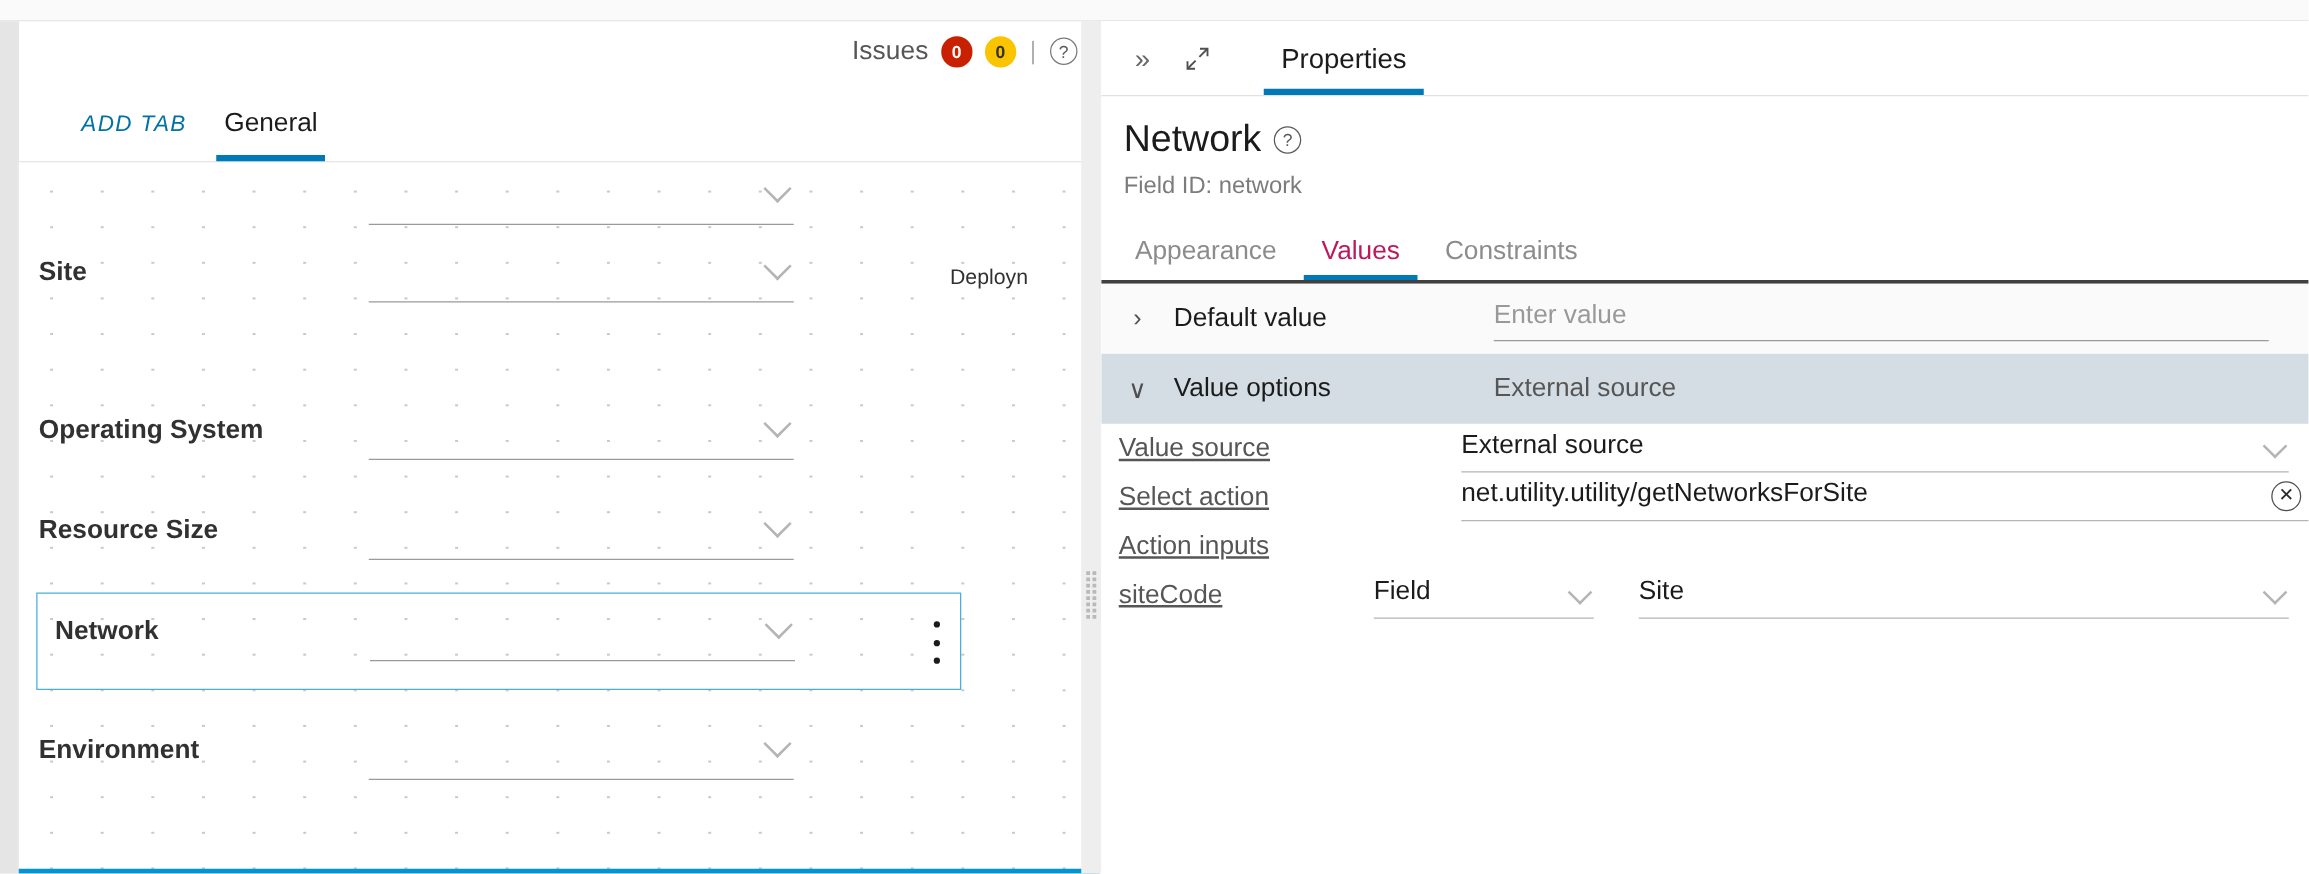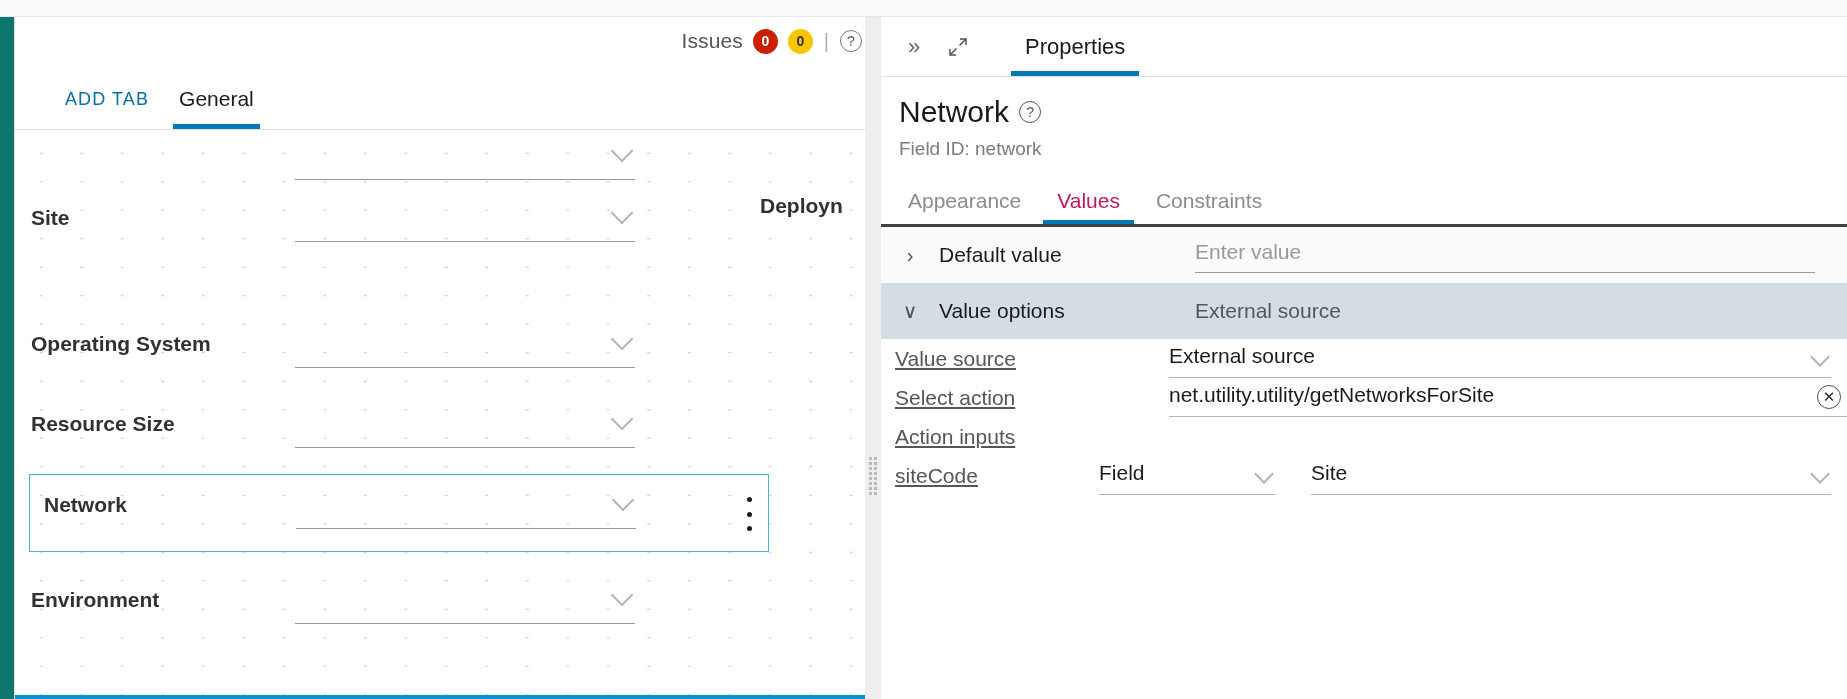--- a/index.html
+++ b/index.html
@@ -25,21 +25,21 @@
     width: 1847px; height: 17px;
     background: #fafafa;
     border-bottom: 1px solid #e8e8e8;
   }
 
   
   #left-panel {
     position: absolute;
     left: 0; top: 17px;
     width: 880px; height: 682px;
-    background: #0f766e;
+    background: #e5e5e5;
     border-right: 1px solid #cccccc;
     overflow: hidden;
   }
   #left-panel-inner {
     position: absolute;
     left: 14px; top: 0;
     width: 866px; height: 682px;
     background: #ffffff;
     border-left: 1px solid #dcdcdc;
   }
@@ -101,20 +101,21 @@
     font-size: 21px;
     color: #565656;
     cursor: pointer;
     white-space: nowrap;
   }
   .tab.addtab {
     color: #0072a3;
     font-size: 18px;
     letter-spacing: 1.1px;
     padding-right: 18px;
+    font-style: italic;
   }
   .tab.active { color: #1b1b1b; }
   .tab.active::after {
     content: "";
     position: absolute;
     left: 6px; right: 6px;
     bottom: 0;
     height: 5px;
     background: #0079b8;
   }
@@ -160,24 +161,24 @@
     position: absolute;
     right: 5px;
     top: -3px;
     width: 16px; height: 16px;
     border-right: 2px solid #b4b4b4;
     border-bottom: 2px solid #b4b4b4;
     transform: rotate(45deg);
   }
   .right-overflow {
     position: absolute;
-    left: 745px; top: 8px;
-    font-size: 21px;
+    left: 745px; top: 26px;
+    font-size: 17px;
     color: #313131;
-    font-weight: 700;
+    font-weight: 400;
     white-space: nowrap;
   }
 
   
   .form-row.selected {
     border: 1.6px solid #49afd9;
     background: transparent;
     height: 78px;
   }
   .form-row.selected .flabel { top: 18px; left: 14px; }

